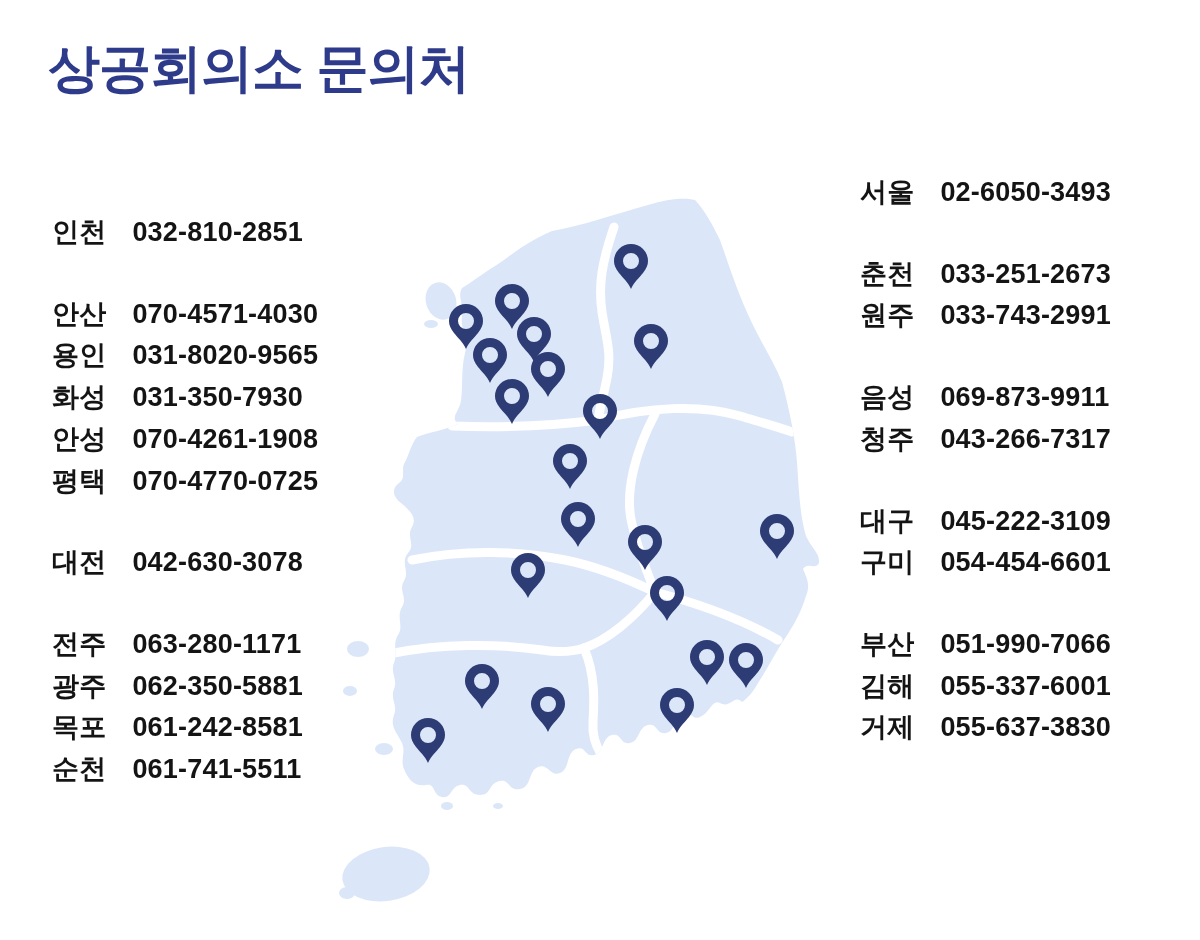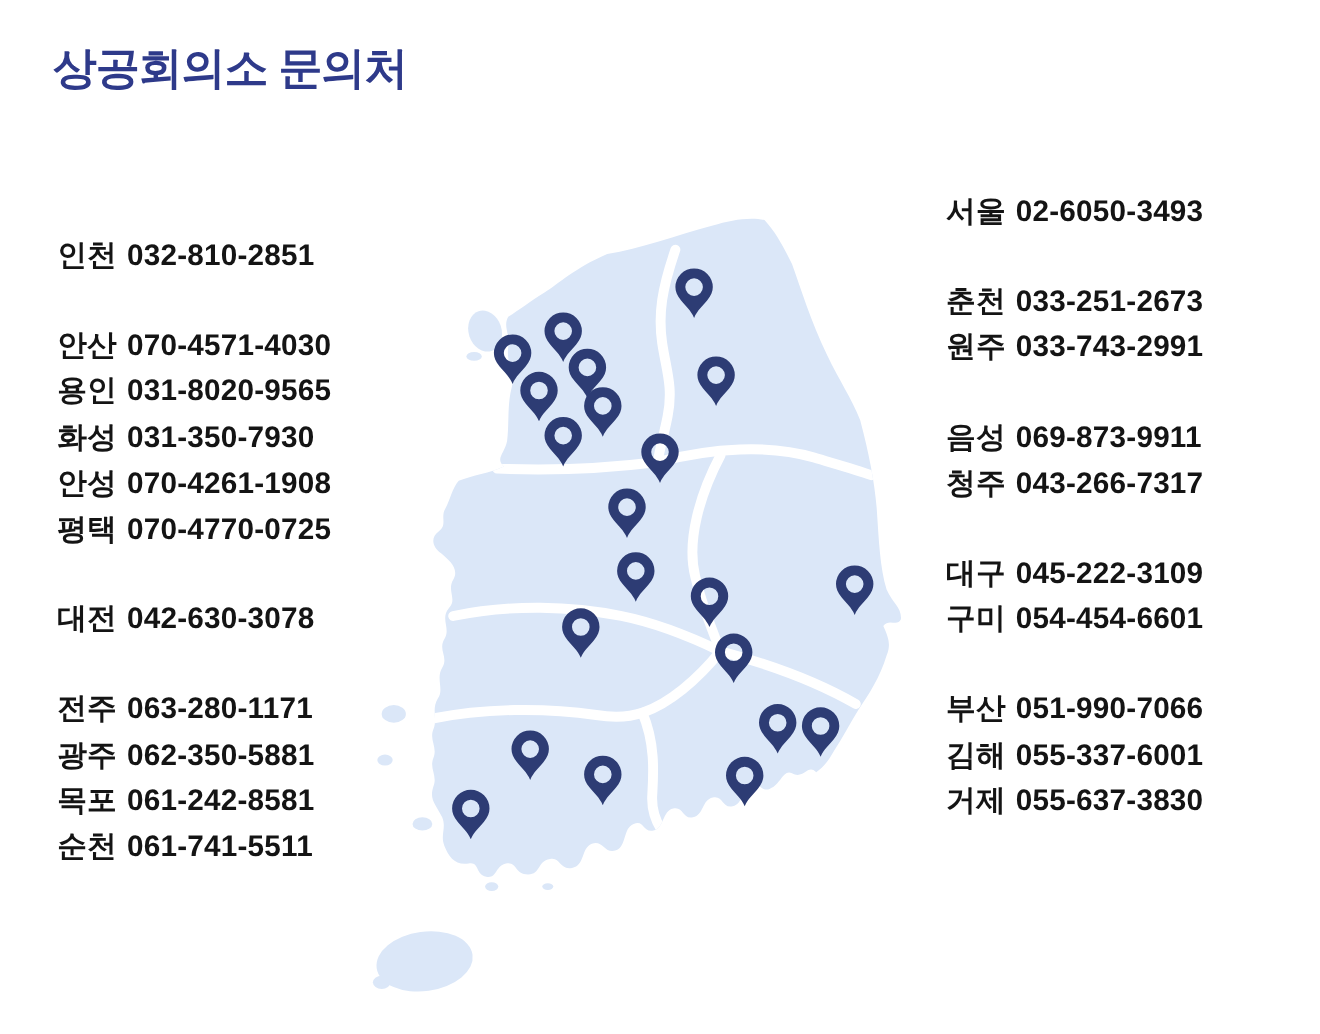--- a/index.html
+++ b/index.html
@@ -6,29 +6,29 @@
     --title-color:#2e3a8a;
     --text-color:#141414;
     --map-fill:#dbe7f8;
     --pin-color:#2d3c74;
   }
   html,body{margin:0;padding:0;background:#fff;}
   body{width:1200px;height:940px;overflow:hidden;
        font-family:"Liberation Sans",sans-serif;}
   .page{position:relative;width:1200px;height:940px;background:#fff;}
   .title{position:absolute;left:48px;top:34px;margin:0;
-         font-size:40px;font-weight:800;letter-spacing:-1px;
+         font-size:52px;font-weight:800;letter-spacing:-1px;
          color:var(--title-color);white-space:nowrap;}
   .col{position:absolute;color:var(--text-color);
        font-size:27px;font-weight:700;}
   .col-left{left:52px;top:212px;}
   .col-right{left:860px;top:172px;}
   .contact-group + .contact-group{margin-top:40px;}
   .contact-line{line-height:41.7px;white-space:nowrap;letter-spacing:0.2px;}
-  .contact-line .city{margin-right:9px;}
+  .contact-line .city{margin-right:26px;}
   .map-svg{position:absolute;left:330px;top:185px;width:500px;height:730px;}
   .land{fill:var(--map-fill);}
   .borders{stroke:#ffffff;stroke-width:9;fill:none;
            stroke-linecap:round;stroke-linejoin:round;}
 </style>
 </head>
 <body>
 
 <div class="page">
 

